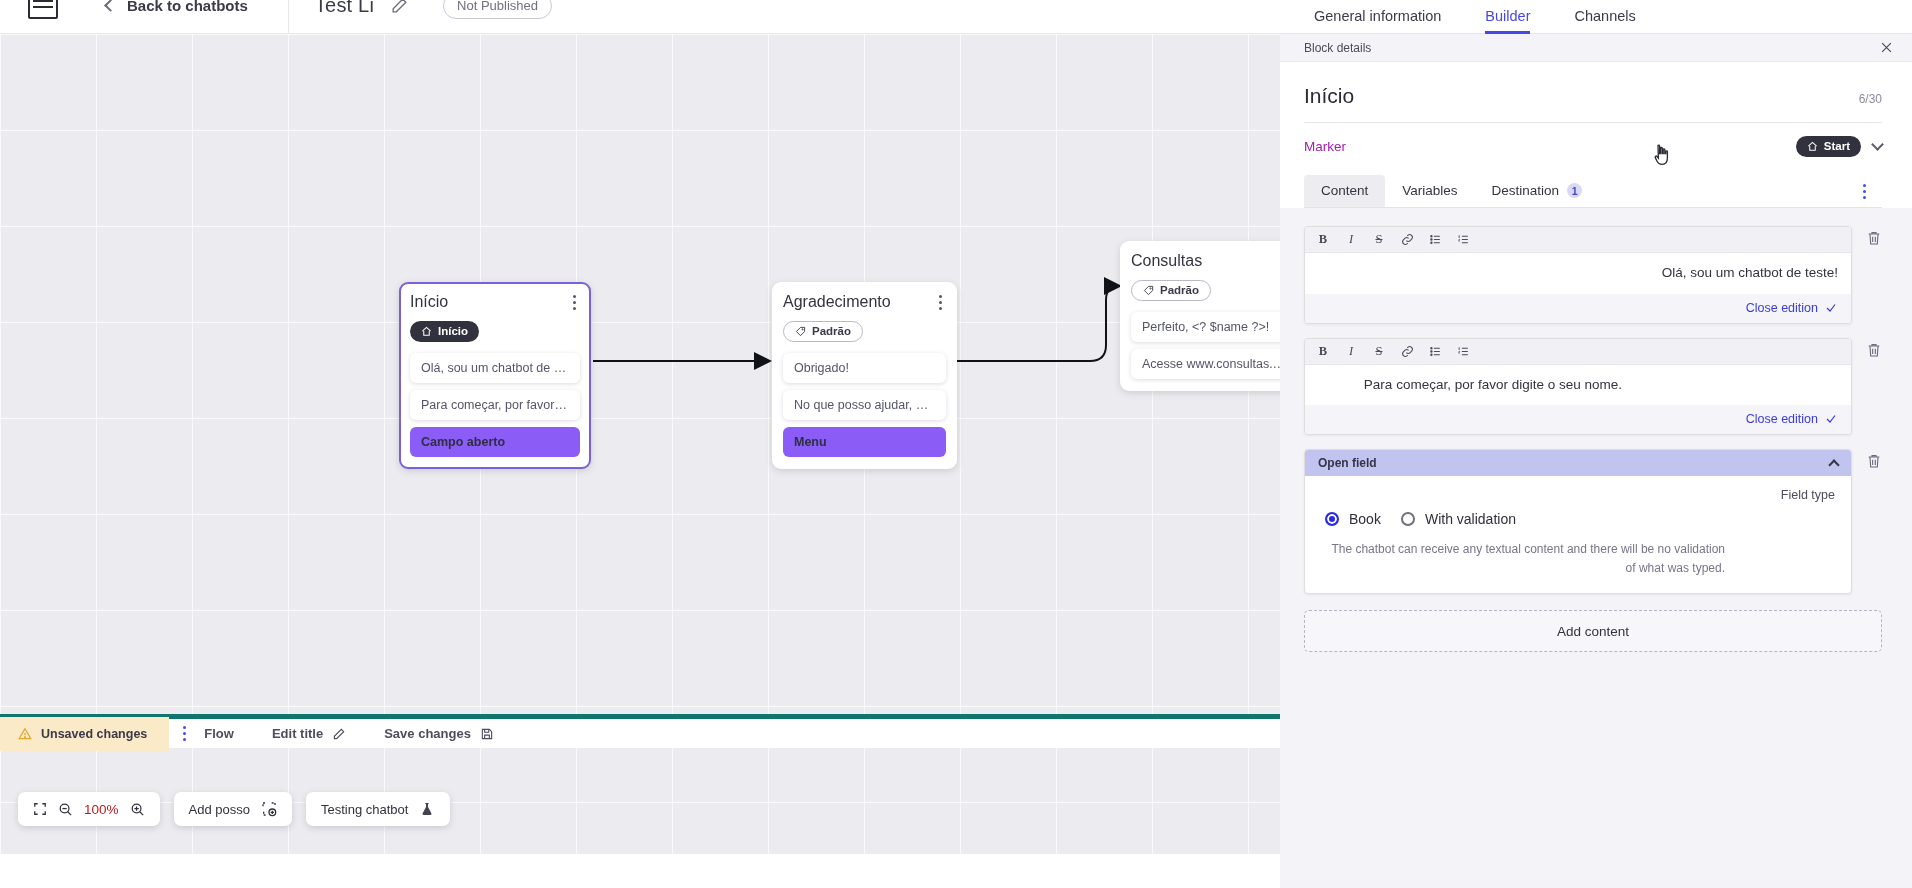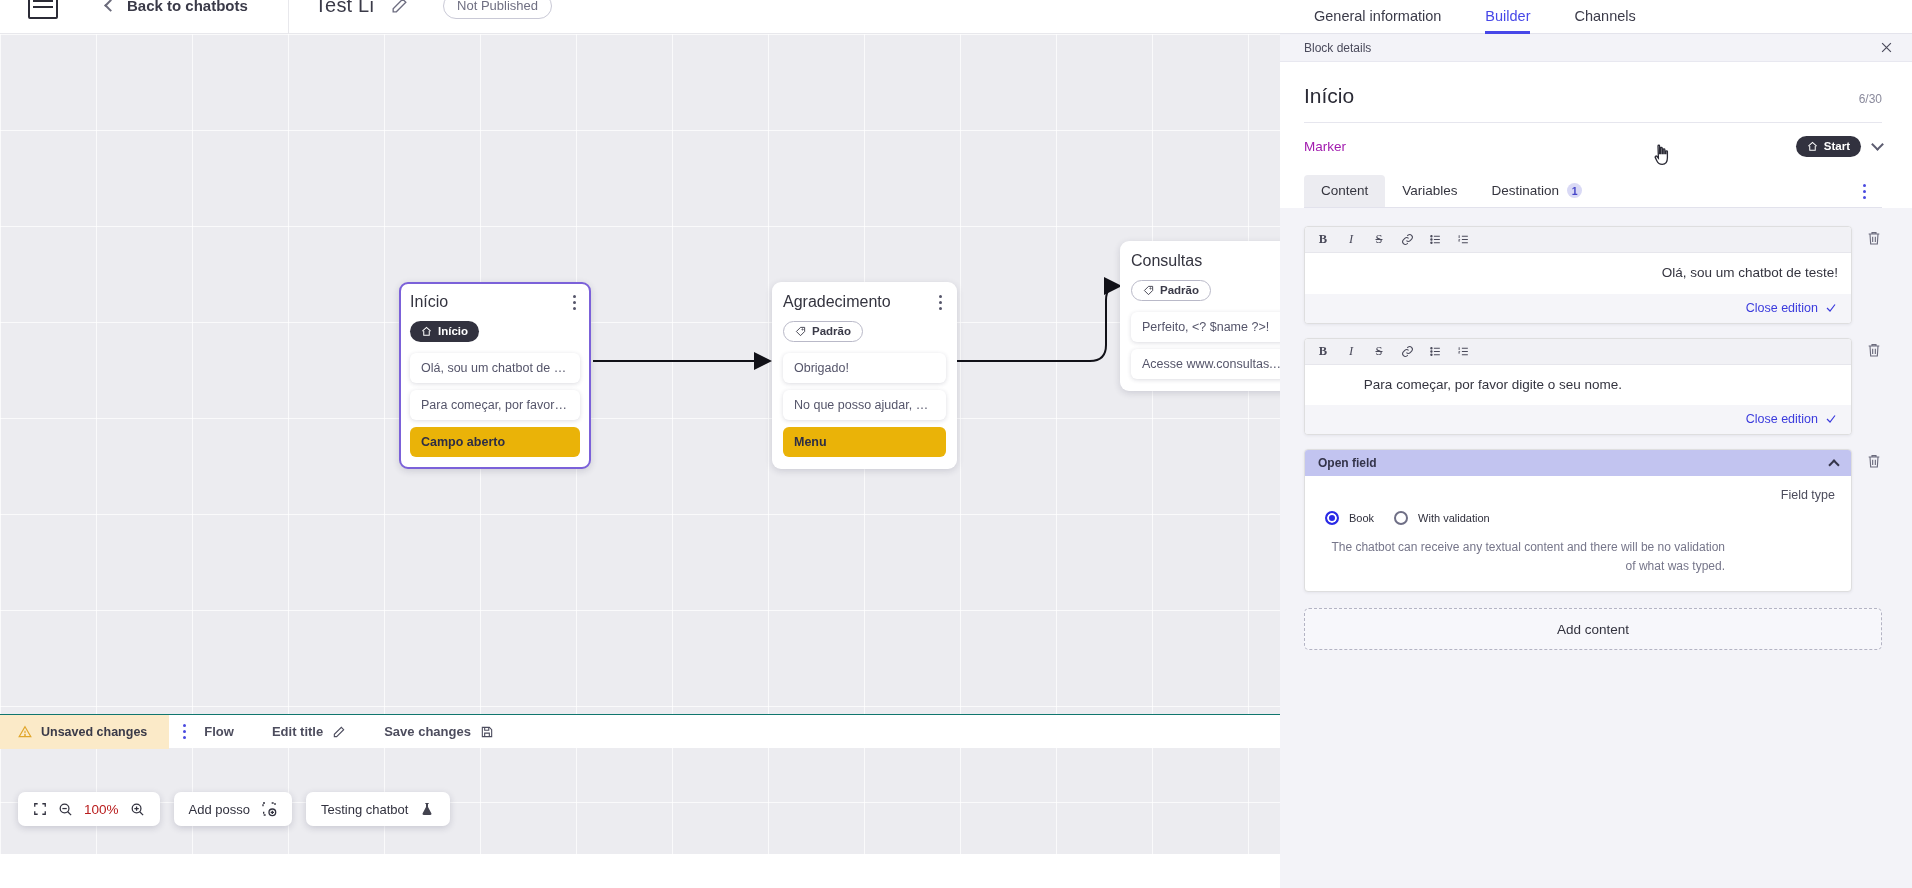--- a/index.html
+++ b/index.html
@@ -76,35 +76,35 @@
     margin-top: 9px; display:inline-flex; align-items:center; gap:6px;
     background:#fff; color:#3b3b49; border:1px solid #b9b9c8; border-radius: 13px;
     padding: 3px 11px 4px; font-size: 11.5px; font-weight:700;
   }
   .node-rows { margin-top: 11px; display:flex; flex-direction:column; gap:7px; }
   .row {
     background:#fff; border-radius:6px; box-shadow: 0 1px 4px rgba(40,40,70,.16);
     padding: 8px 11px; font-size: 12.5px; color:#55556a;
     white-space:nowrap; overflow:hidden; text-overflow:ellipsis; cursor:pointer;
   }
-  .row.hl { background:#eab308; color:#2e2e44; font-weight:700; box-shadow:none; }
+  .row.hl { background:#8b5cf6; color:#2e2e44; font-weight:700; box-shadow:none; }
 
   
   .fbar { position:absolute; left:18px; bottom:28px; display:flex; gap:14px; z-index: 20; }
   .fpill {
     background:#fff; border-radius:7px; box-shadow: 0 2px 7px rgba(40,40,70,.18);
     height:34px; display:flex; align-items:center; padding: 0 15px; gap:11px;
     font-size:13px; color:#32323f; cursor:pointer; white-space:nowrap;
   }
   .zoomlvl { font-size:13.5px; color:#b91c1c; }
 
   
   .statusbar {
     position:absolute; left:0; bottom:0; width:1562px; height:34px;
-    background:#fff; border-top:1px solid #0f766e; display:flex; align-items:center;
+    background:#fff; border-top:5px solid #0f766e; display:flex; align-items:center;
     z-index: 30;
   }
   .unsaved {
     background:#fbeac8; height:34px; display:flex; align-items:center; gap:9px;
     padding: 0 22px 0 18px; font-size:12.5px; color:#3a3a48; font-weight:700;
   }
   .sb-kebab { display:flex; flex-direction:column; gap:3px; margin-left:14px; margin-right:18px; cursor:pointer;}
   .sb-kebab i { width:3px; height:3px; border-radius:50%; background:#4a4ae0; display:block; }
   .sb-item {
     display:flex; align-items:center; gap:9px; font-size:13px; color:#4d4d5e;
@@ -213,21 +213,21 @@
   }
   .of-body { padding: 12px 16px 16px 20px; }
   .of-lbl { font-size:12.5px; color:#4c4c5c; }
   .radios { display:flex; align-items:center; gap:20px; margin-top:9px; }
   .radio-opt { display:flex; align-items:center; gap:10px; cursor:pointer; }
   .radio {
     width:14px; height:14px; border-radius:50%; border:2px solid #6f6f86;
     background:#fff; flex:none;
   }
   .radio.on { border:2px solid #2a2ae6; background:#2a2ae6; box-shadow: inset 0 0 0 2px #fff; }
-  .radio-lbl { font-size:11px; color:#2f2f3c; }
+  .radio-lbl { font-size:14px; color:#2f2f3c; }
   .of-desc { margin-top:13px; font-size:12px; color:#76768a; line-height:1.55; max-width:400px; }
 
   .add-content {
     border: 1px dashed #b4b4c4; border-radius:5px; background:#f7f7fb;
     height:42px; display:flex; align-items:center; justify-content:center;
     font-size:13.5px; color:#33333f; cursor:pointer; margin-top:6px;
   }
 
   
   .cursor { position:absolute; z-index:99; pointer-events:none; }

